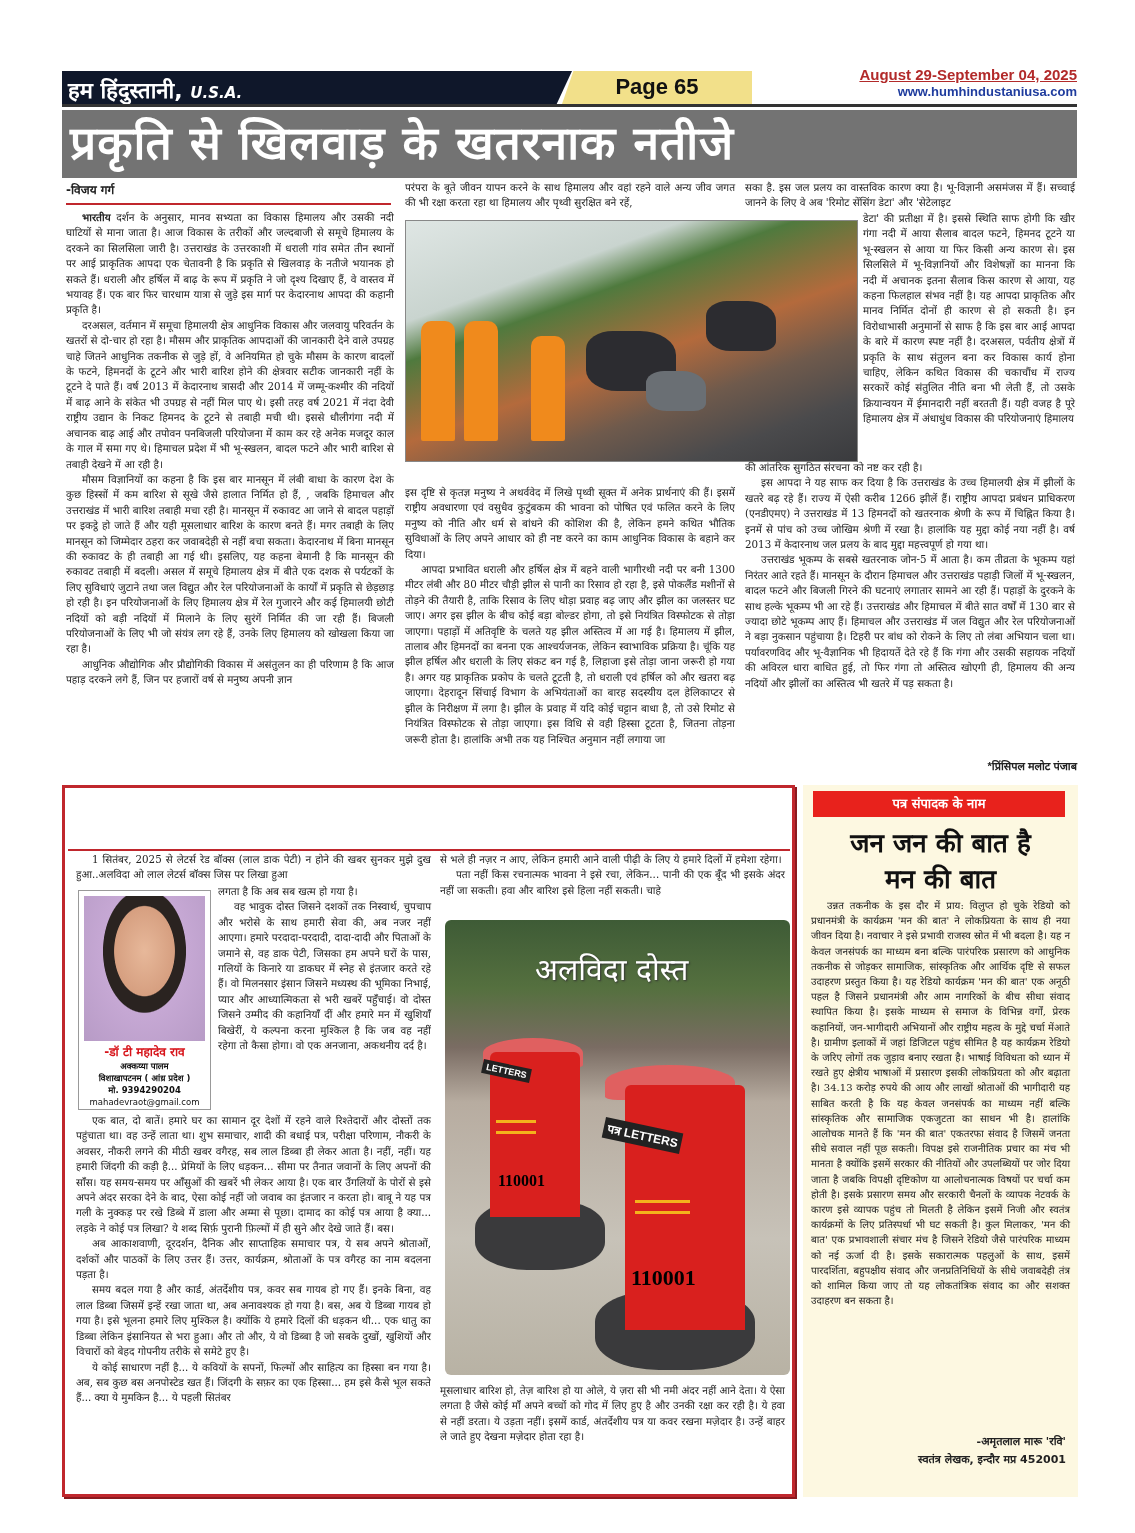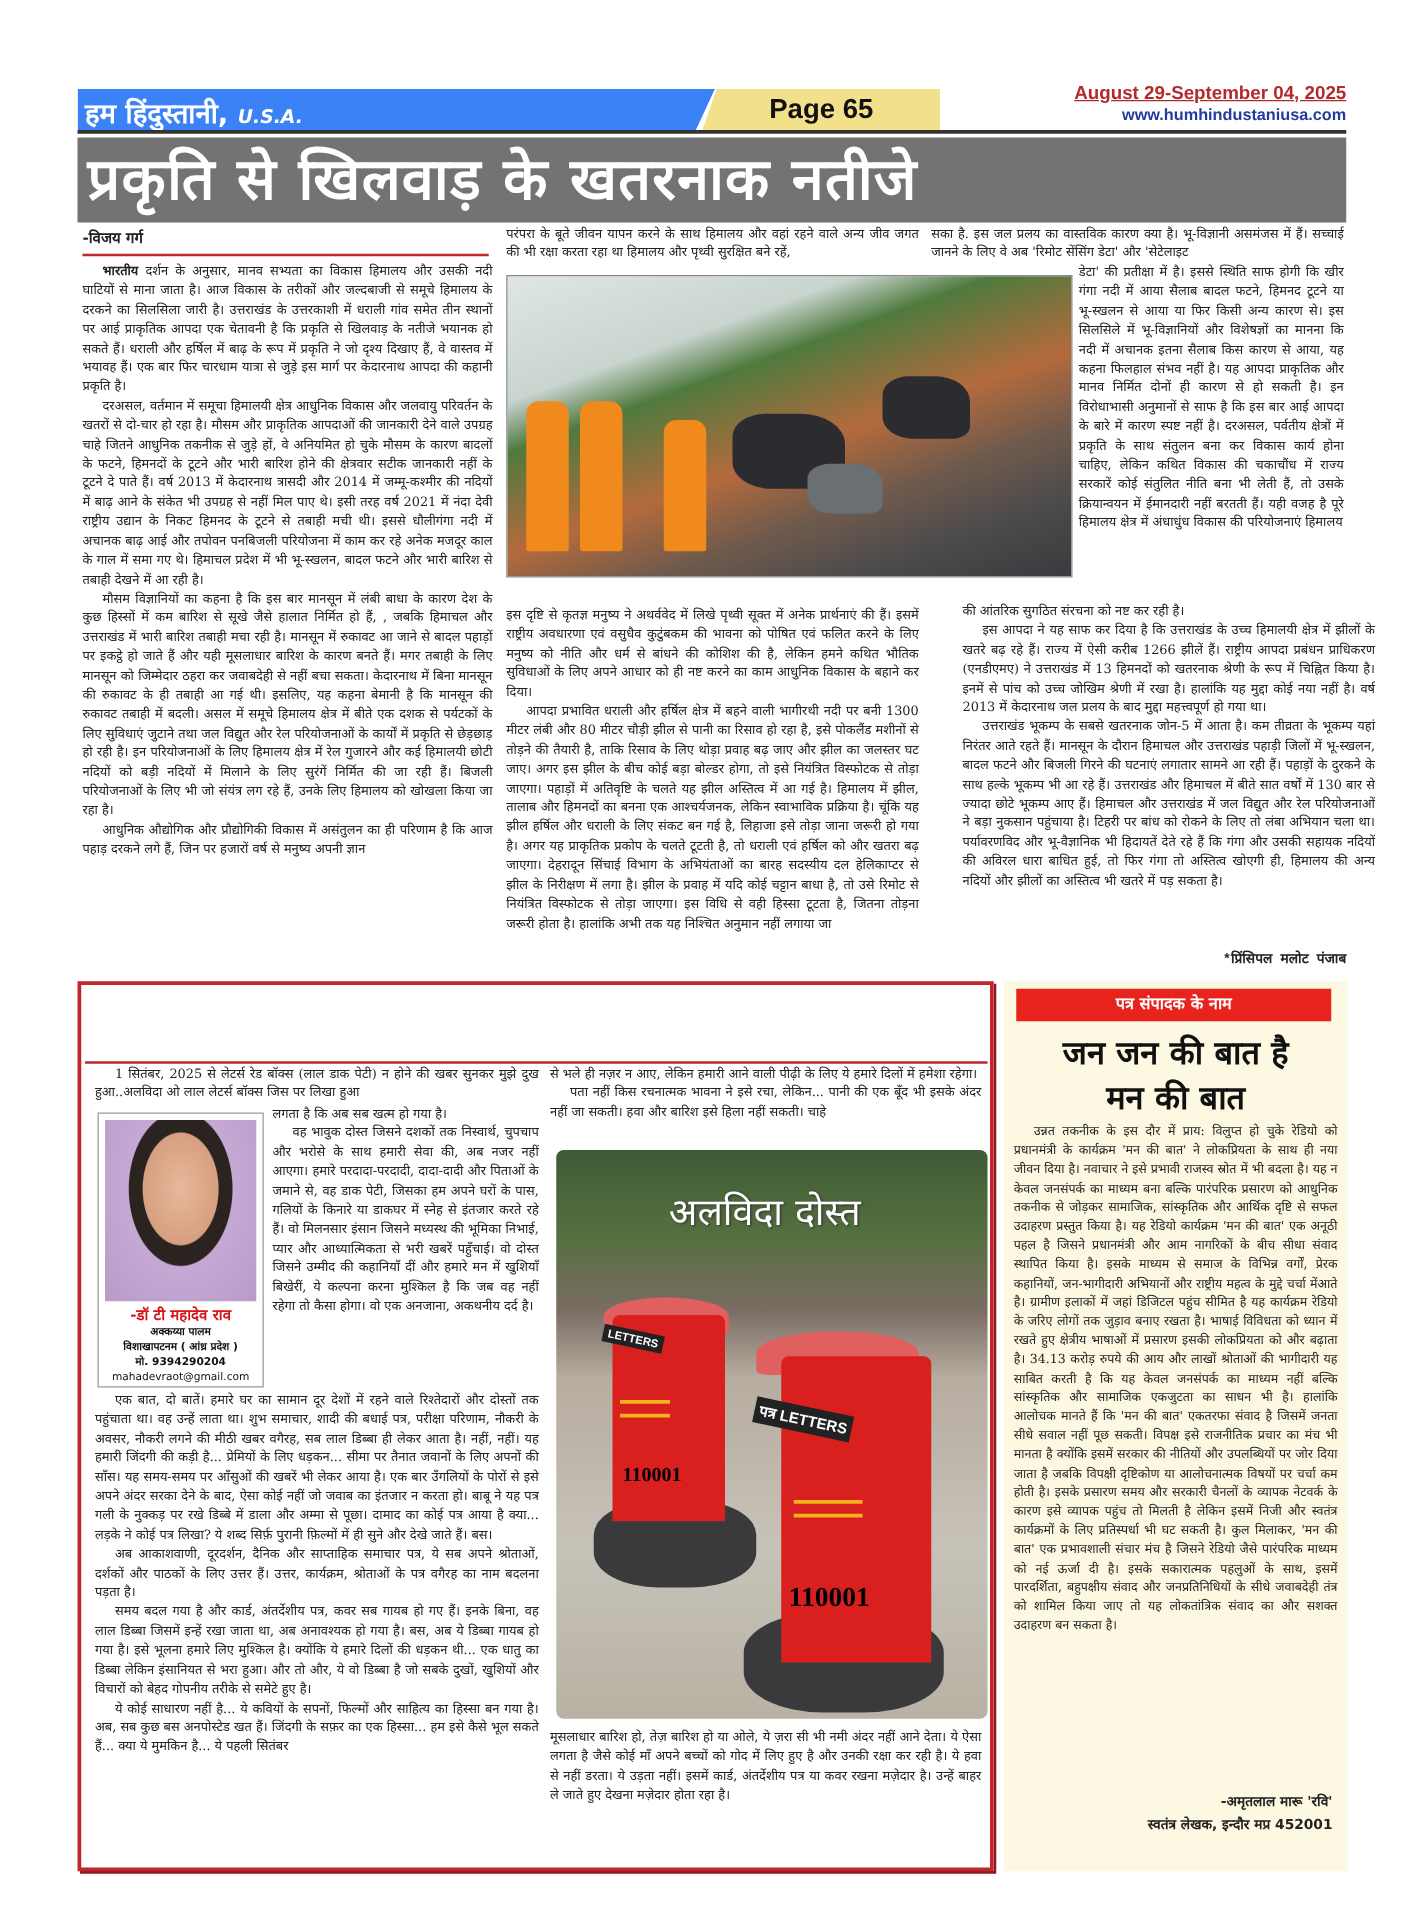--- a/index.html
+++ b/index.html
@@ -1,34 +1,34 @@
 <!DOCTYPE html>
 <html><head>
 <meta charset="utf-8">
 <style>
   * { box-sizing: border-box; margin: 0; padding: 0; }
   body { width: 1135px; height: 1533px; background: #ffffff; font-family: "DejaVu Serif", serif; color: #222; position: relative; overflow: hidden; }
   .masthead { position: absolute; left: 62px; top: 66px; width: 1015px; height: 38px; }
-  .mast-green { position: absolute; left: 0; top: 5px; width: 510px; height: 33px; background: #3b82f6; clip-path: polygon(0 0, 100% 0, 97% 100%, 0 100%); }
+  .mast-green { position: absolute; left: 0; top: 5px; width: 510px; height: 33px; background: #0f172a; clip-path: polygon(0 0, 100% 0, 97% 100%, 0 100%); }
   .mast-name { position: absolute; left: 6px; top: 3px; color: #fff; font-family: "DejaVu Sans", sans-serif; font-weight: bold; font-size: 22px; }
   .mast-name i { font-size: 15px; }
   .mast-page { position: absolute; left: 500px; top: 5px; width: 190px; height: 33px; background: #f2e08a; clip-path: polygon(6% 0, 100% 0, 100% 100%, 0 100%); font-family: "Liberation Sans", sans-serif; font-weight: bold; font-size: 22px; color: #111; text-align: center; padding-top: 3px; }
   .mast-date { position: absolute; right: 0; top: 0; color: #b22a2a; font-family: "Liberation Sans", sans-serif; font-weight: bold; font-size: 15px; text-align: right; text-decoration: underline; }
   .mast-url { position: absolute; right: 0; top: 18px; color: #1f3c9e; font-family: "Liberation Sans", sans-serif; font-weight: bold; font-size: 13px; }
   .mast-line { position: absolute; left: 62px; top: 104px; width: 1015px; height: 3px; background: #333; }
   .headline-bar { position: absolute; left: 62px; top: 110px; width: 1015px; height: 68px; background: #737373; color: #fff; font-family: "DejaVu Sans", sans-serif; font-weight: bold; font-size: 46px; padding-left: 8px; line-height: 66px; letter-spacing: 1px; }
   .byline { position: absolute; left: 66px; top: 181px; font-family: "DejaVu Sans", sans-serif; font-weight: bold; font-size: 12px; }
   .byline-rule { position: absolute; left: 66px; top: 203px; width: 325px; height: 2px; background: #c0272d; }
   .col { position: absolute; font-size: 10.3px; line-height: 15.4px; text-align: justify; color: #222; }
   .col p { text-indent: 16px; }
   .col b { font-weight: bold; }
   .photo1 { position: absolute; left: 405px; top: 220px; width: 453px; height: 242px; border: 1px solid #888; background: linear-gradient(160deg, #dfe6e4 0%, #c9d4cf 25%, #4f7a3e 35%, #b46a3c 55%, #6f5a4c 70%, #4a4a4c 85%, #3a3b3e 100%); overflow: hidden; }
   .photo1 .worker { position: absolute; bottom: 20px; width: 34px; height: 120px; background: #f08a1c; border-radius: 10px 10px 2px 2px; }
   .photo1 .rock { position: absolute; background: #2c2c30; border-radius: 30% 40% 20% 35%; }
-  .sig1 { position: absolute; right: 58px; top: 758px; font-family: Liberation Mono, monospace; font-weight: bold; font-size: 11px; margin-left: 16px; }
+  .sig1 { position: absolute; right: 58px; top: 758px; font-family: Liberation Sans, sans-serif; font-weight: bold; font-size: 11px; margin-left: 16px; }
   .box2 { position: absolute; left: 62px; top: 785px; width: 733px; height: 712px; border: 3px solid #c0272d; box-shadow: 2px 2px 0 #8b1a1f; }
   .box2-head { position: absolute; left: 8px; top: 6px; font-family: "DejaVu Sans", sans-serif; font-weight: bold; font-size: 42px; color: #d7141a; white-space: nowrap; letter-spacing: 0.5px; }
   .box2-rule { position: absolute; left: 3px; top: 61px; width: 722px; height: 2px; background: #c0272d; }
   .portrait { position: absolute; left: 78px; top: 890px; width: 133px; height: 220px; border: 1px solid #999; background: #fff; text-align: center; }
   .portrait .face { margin: 5px auto 0; width: 121px; height: 145px; background: radial-gradient(ellipse at 50% 38%, #e7b89a 0%, #d69f80 35%, #2a2320 36%, #2a2320 48%, #c6a8d4 49%, #b79bc6 100%); }
   .portrait .pname { color: #d7141a; font-family: "DejaVu Sans", sans-serif; font-weight: bold; font-size: 12px; margin-top: 2px; }
   .portrait .pline { font-family: "DejaVu Sans", sans-serif; font-weight: bold; font-size: 8.5px; color: #111; line-height: 12px; }
   .photo2 { position: absolute; left: 445px; top: 920px; width: 345px; height: 455px; border-radius: 6px; overflow: hidden; background: linear-gradient(180deg, #3e5b36 0%, #55703f 15%, #7a6c63 28%, #b7aca0 40%, #c7c2b8 70%, #b8b2a4 100%); }
   .photo2 .ptext { position: absolute; left: 90px; top: 28px; color: #fff; font-family: "DejaVu Sans", sans-serif; font-size: 30px; text-shadow: 1px 1px 2px #333; }
   .pbox { position: absolute; background: #d9201e; border-radius: 6px 6px 0 0; }
@@ -83,21 +83,21 @@
   <p style="text-indent:0">इस दृष्टि से कृतज्ञ मनुष्य ने अथर्ववेद में लिखे पृथ्वी सूक्त में अनेक प्रार्थनाएं की हैं। इसमें राष्ट्रीय अवधारणा एवं वसुधैव कुटुंबकम की भावना को पोषित एवं फलित करने के लिए मनुष्य को नीति और धर्म से बांधने की कोशिश की है, लेकिन हमने कथित भौतिक सुविधाओं के लिए अपने आधार को ही नष्ट करने का काम आधुनिक विकास के बहाने कर दिया।</p>
   <p>आपदा प्रभावित धराली और हर्षिल क्षेत्र में बहने वाली भागीरथी नदी पर बनी 1300 मीटर लंबी और 80 मीटर चौड़ी झील से पानी का रिसाव हो रहा है, इसे पोकलैंड मशीनों से तोड़ने की तैयारी है, ताकि रिसाव के लिए थोड़ा प्रवाह बढ़ जाए और झील का जलस्तर घट जाए। अगर इस झील के बीच कोई बड़ा बोल्डर होगा, तो इसे नियंत्रित विस्फोटक से तोड़ा जाएगा। पहाड़ों में अतिवृष्टि के चलते यह झील अस्तित्व में आ गई है। हिमालय में झील, तालाब और हिमनदों का बनना एक आश्चर्यजनक, लेकिन स्वाभाविक प्रक्रिया है। चूंकि यह झील हर्षिल और धराली के लिए संकट बन गई है, लिहाजा इसे तोड़ा जाना जरूरी हो गया है। अगर यह प्राकृतिक प्रकोप के चलते टूटती है, तो धराली एवं हर्षिल को और खतरा बढ़ जाएगा। देहरादून सिंचाई विभाग के अभियंताओं का बारह सदस्यीय दल हेलिकाप्टर से झील के निरीक्षण में लगा है। झील के प्रवाह में यदि कोई चट्टान बाधा है, तो उसे रिमोट से नियंत्रित विस्फोटक से तोड़ा जाएगा। इस विधि से वही हिस्सा टूटता है, जितना तोड़ना जरूरी होता है। हालांकि अभी तक यह निश्चित अनुमान नहीं लगाया जा</p>
 </div>
 
 <div class="col" style="left:745px; top:180px; width:330px;">
   <p style="text-indent:0">सका है. इस जल प्रलय का वास्तविक कारण क्या है। भू-विज्ञानी असमंजस में हैं। सच्चाई जानने के लिए वे अब 'रिमोट सेंसिंग डेटा' और 'सेटेलाइट</p>
 </div>
 <div class="col" style="left:863px; top:211px; width:212px;">
   <p style="text-indent:0">डेटा' की प्रतीक्षा में है। इससे स्थिति साफ होगी कि खीर गंगा नदी में आया सैलाब बादल फटने, हिमनद टूटने या भू-स्खलन से आया या फिर किसी अन्य कारण से। इस सिलसिले में भू-विज्ञानियों और विशेषज्ञों का मानना कि नदी में अचानक इतना सैलाब किस कारण से आया, यह कहना फिलहाल संभव नहीं है। यह आपदा प्राकृतिक और मानव निर्मित दोनों ही कारण से हो सकती है। इन विरोधाभासी अनुमानों से साफ है कि इस बार आई आपदा के बारे में कारण स्पष्ट नहीं है। दरअसल, पर्वतीय क्षेत्रों में प्रकृति के साथ संतुलन बना कर विकास कार्य होना चाहिए, लेकिन कथित विकास की चकाचौंध में राज्य सरकारें कोई संतुलित नीति बना भी लेती हैं, तो उसके क्रियान्वयन में ईमानदारी नहीं बरतती हैं। यही वजह है पूरे हिमालय क्षेत्र में अंधाधुंध विकास की परियोजनाएं हिमालय</p>
 </div>
-<div class="col" style="left:745px; top:482px; width:330px;margin-left:25px;">
+<div class="col" style="left:745px; top:460px; width:330px;">
   <p style="text-indent:0">की आंतरिक सुगठित संरचना को नष्ट कर रही है।</p>
   <p>इस आपदा ने यह साफ कर दिया है कि उत्तराखंड के उच्च हिमालयी क्षेत्र में झीलों के खतरे बढ़ रहे हैं। राज्य में ऐसी करीब 1266 झीलें हैं। राष्ट्रीय आपदा प्रबंधन प्राधिकरण (एनडीएमए) ने उत्तराखंड में 13 हिमनदों को खतरनाक श्रेणी के रूप में चिह्नित किया है। इनमें से पांच को उच्च जोखिम श्रेणी में रखा है। हालांकि यह मुद्दा कोई नया नहीं है। वर्ष 2013 में केदारनाथ जल प्रलय के बाद मुद्दा महत्त्वपूर्ण हो गया था।</p>
   <p>उत्तराखंड भूकम्प के सबसे खतरनाक जोन-5 में आता है। कम तीव्रता के भूकम्प यहां निरंतर आते रहते हैं। मानसून के दौरान हिमाचल और उत्तराखंड पहाड़ी जिलों में भू-स्खलन, बादल फटने और बिजली गिरने की घटनाएं लगातार सामने आ रही हैं। पहाड़ों के दुरकने के साथ हल्के भूकम्प भी आ रहे हैं। उत्तराखंड और हिमाचल में बीते सात वर्षों में 130 बार से ज्यादा छोटे भूकम्प आए हैं। हिमाचल और उत्तराखंड में जल विद्युत और रेल परियोजनाओं ने बड़ा नुकसान पहुंचाया है। टिहरी पर बांध को रोकने के लिए तो लंबा अभियान चला था। पर्यावरणविद और भू-वैज्ञानिक भी हिदायतें देते रहे हैं कि गंगा और उसकी सहायक नदियों की अविरल धारा बाधित हुई, तो फिर गंगा तो अस्तित्व खोएगी ही, हिमालय की अन्य नदियों और झीलों का अस्तित्व भी खतरे में पड़ सकता है।</p>
 </div>
 <div class="sig1">*प्रिंसिपल मलोट पंजाब</div>
 
 <div class="box2">
   <div class="box2-rule"></div>
 </div>
 

